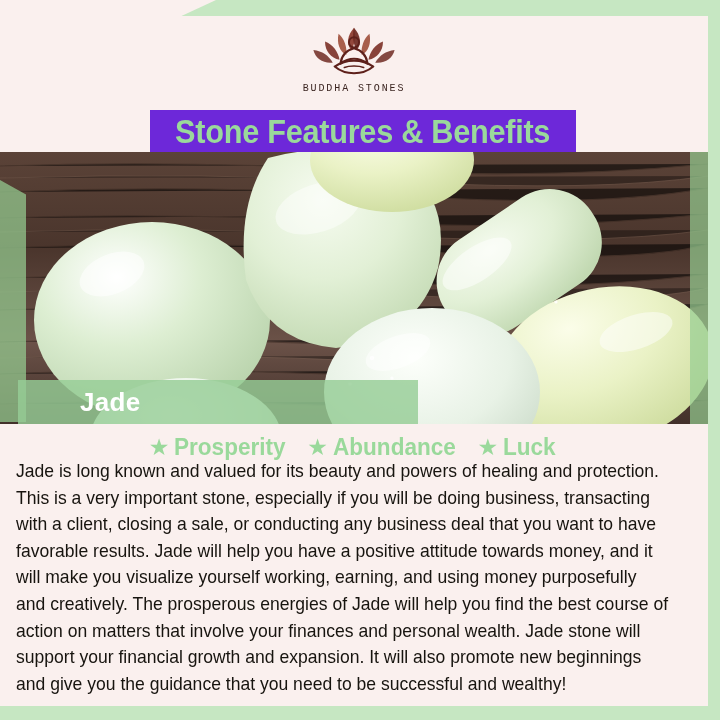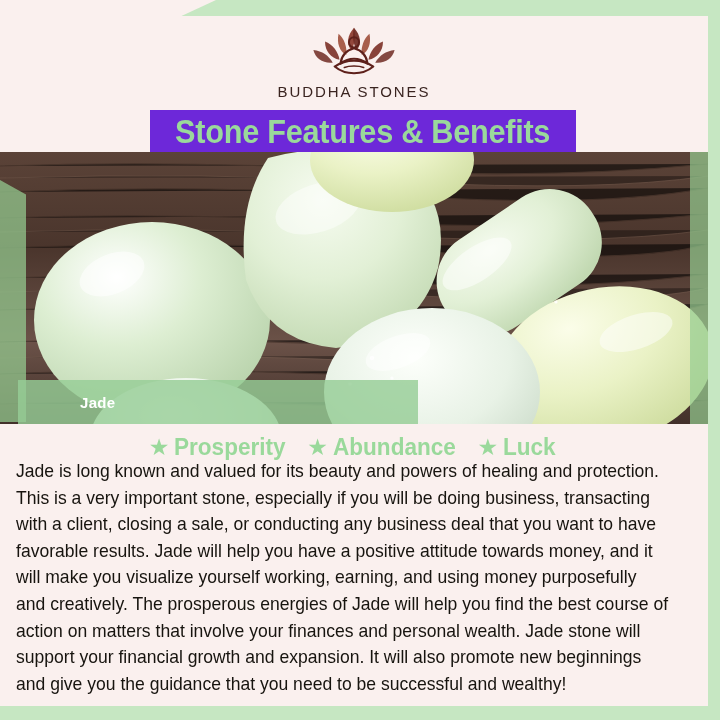--- a/index.html
+++ b/index.html
@@ -58,22 +58,22 @@
     justify-content: flex-start;
     padding-top: 8px;
     box-sizing: border-box;
   }
   .logo-mark {
     width: 118px;
     height: 58px;
     display: block;
   }
   .brand-name {
-    font-family: Liberation Sans, sans-serif;
-    font-size: 15px;
+    font-family: Liberation Mono, monospace;
+    font-size: 10px;
     letter-spacing: 1.9px;
     color: #3a2420;
     margin-top: 1px;
     white-space: nowrap;
   }
 
   
   .title-banner {
     position: absolute;
     left: 150px; top: 110px;
@@ -129,21 +129,21 @@
     position: absolute;
     left: 18px; top: 380px;
     width: 400px;
     height: 44px;
     background: rgba(150, 205, 150, 0.82);
     display: flex;
     align-items: center;
   }
   .jade-label {
     font-weight: bold;
-    font-size: 15px;
+    font-size: 26px;
     color: #ffffff;
     margin-left: 62px;
     letter-spacing: 0.3px;
   }
 
   
   .benefits-row {
     position: absolute;
     left: 0; top: 430px;
     width: 708px;

